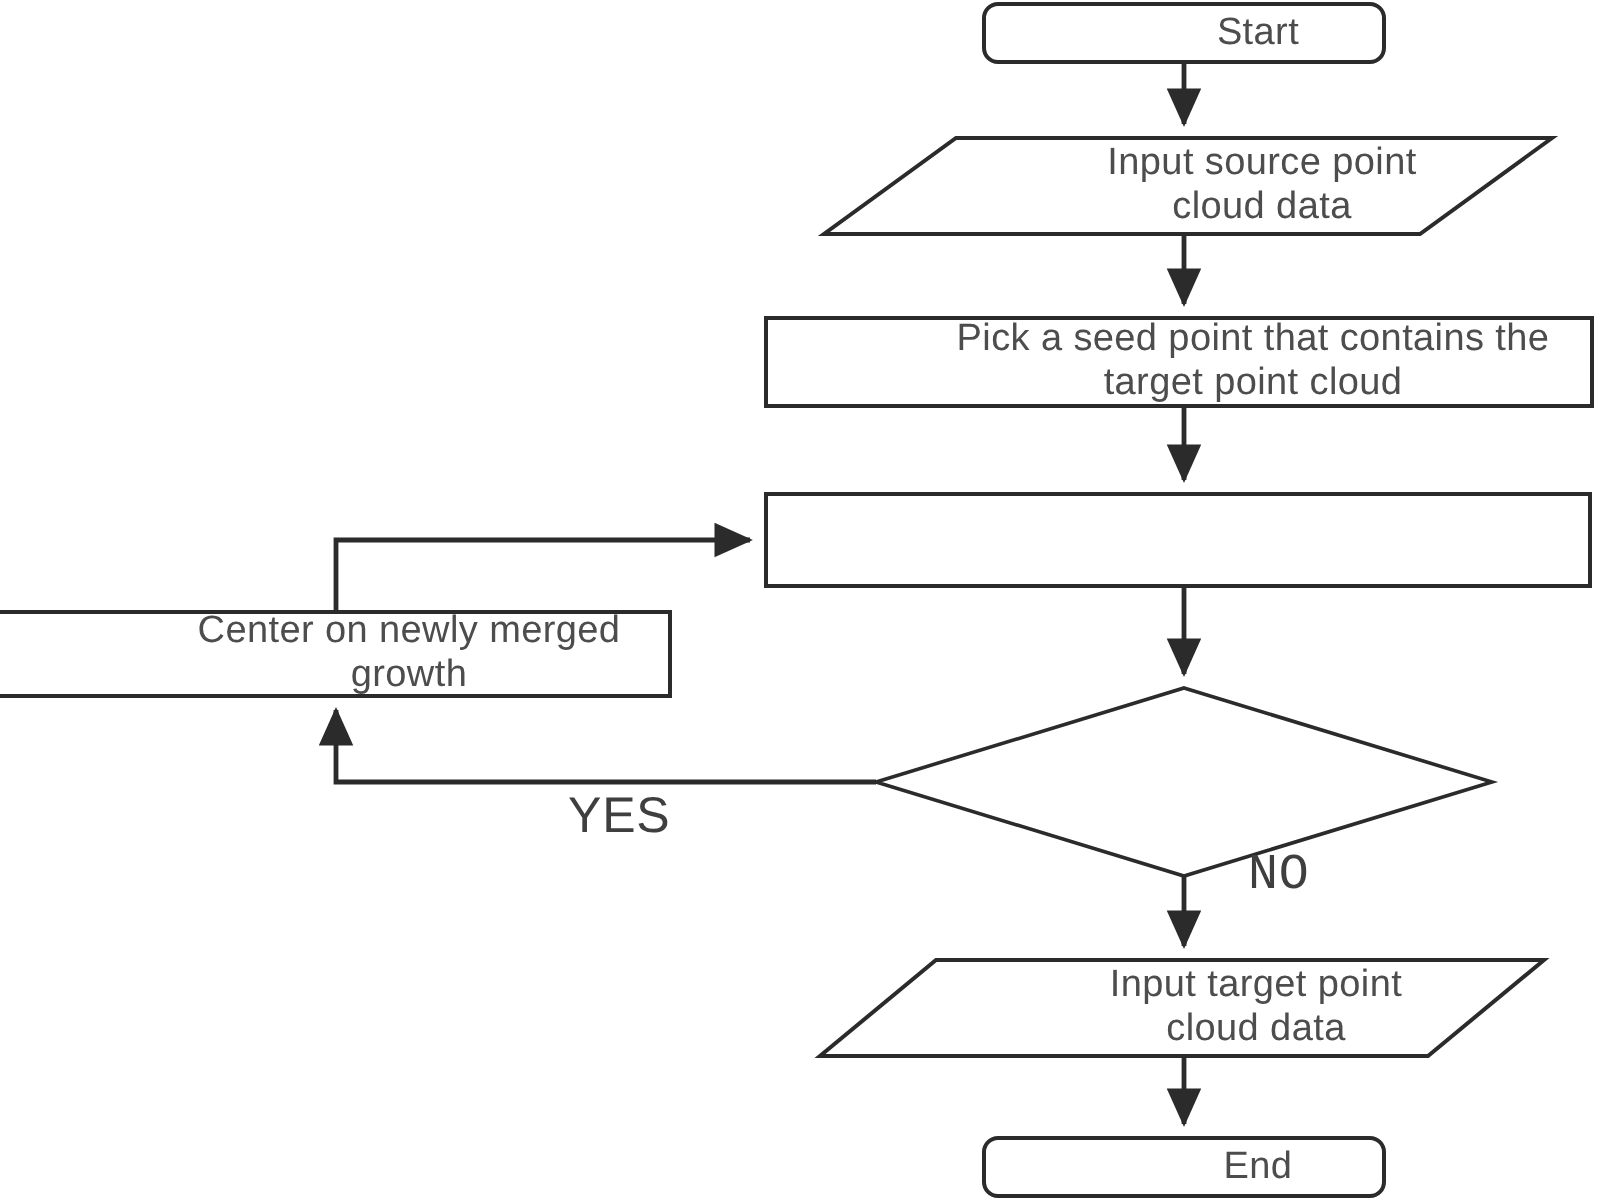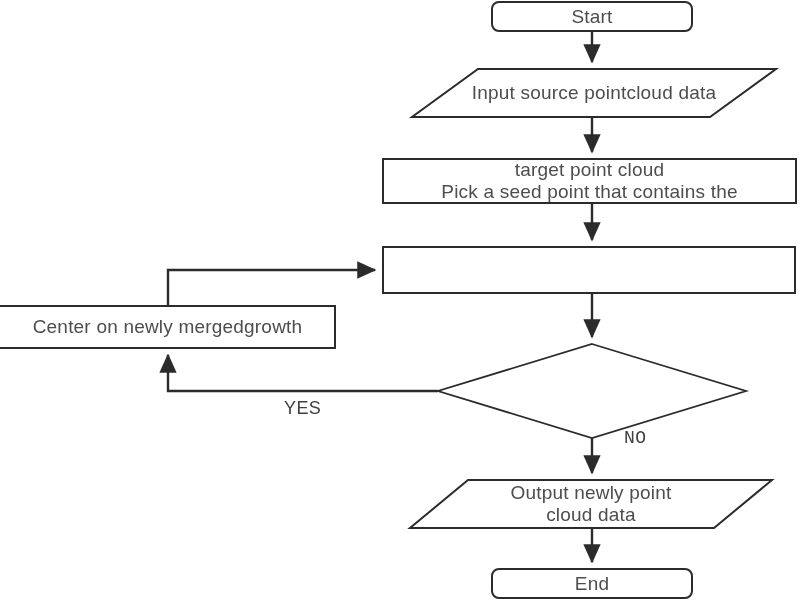--- a/index.html
+++ b/index.html
@@ -28,25 +28,26 @@
     display: flex;
     align-items: center;
     justify-content: center;
     text-align: center;
     color: #4d4d4d;
     font-size: 19px;
     line-height: 22px;
     letter-spacing: 0.2px;
     white-space: pre;
     pointer-events: none;
+    margin-left: 37px;
   }
   .edge-label {
     position: absolute;
     color: #3f3f3f;
-    font-size: 18px;
+    font-size: 25px;
     line-height: 20px;
     letter-spacing: 0.4px;
     white-space: pre;
   }
   .hit {
     position: absolute;
     background: transparent;
   }
 </style>
 </head>
@@ -97,39 +98,39 @@
       <path d="M168,306 L168,270 L375,270" marker-end="url(#arrow)"></path>
 
       <path d="M592,438 L592,473" marker-end="url(#arrow)"></path>
 
       <path d="M592,528 L592,562" marker-end="url(#arrow)"></path>
     </g>
   </svg>
 
   <div class="node-label" style="left:492px; top:2px; width:200px; height:29px;">Start</div>
 
-  <div class="node-label" style="left:444px; top:70px; width:300px; height:46px; ">
+  <div class="node-label" style="left:444px; top:70px; width:300px; height:46px; flex-direction:column;">
     <span>Input source point</span>
     <span>cloud data</span>
   </div>
 
   <div class="node-label" style="left:383px; top:160px; width:413px; height:42px; flex-direction:column;">
+    <span>Pick a seed point that contains the</span>
     <span>target point cloud</span>
-    <span>Pick a seed point that contains the</span>
   </div>
 
 
-  <div class="node-label" style="left:0px; top:307px; width:335px; height:40px; flex-direction:row;">
+  <div class="node-label" style="left:0px; top:307px; width:335px; height:40px; flex-direction:column;">
     <span>Center on newly merged</span>
     <span>growth</span>
   </div>
 
 
   <div class="node-label" style="left:442px; top:482px; width:298px; height:44px; flex-direction:column;">
-    <span>Output newly point</span>
+    <span>Input target point</span>
     <span>cloud data</span>
   </div>
 
   <div class="node-label" style="left:492px; top:569px; width:200px; height:29px;text-align:right;">End</div>
 
   <div class="edge-label" style="left:284px; top:398px;">YES</div>
 
   <div class="edge-label" style="left:624px; top:428px;font-family:Liberation Mono, monospace;">NO</div>
 
   <div class="hit" style="left:492px; top:2px; width:200px; height:29px;"></div>

